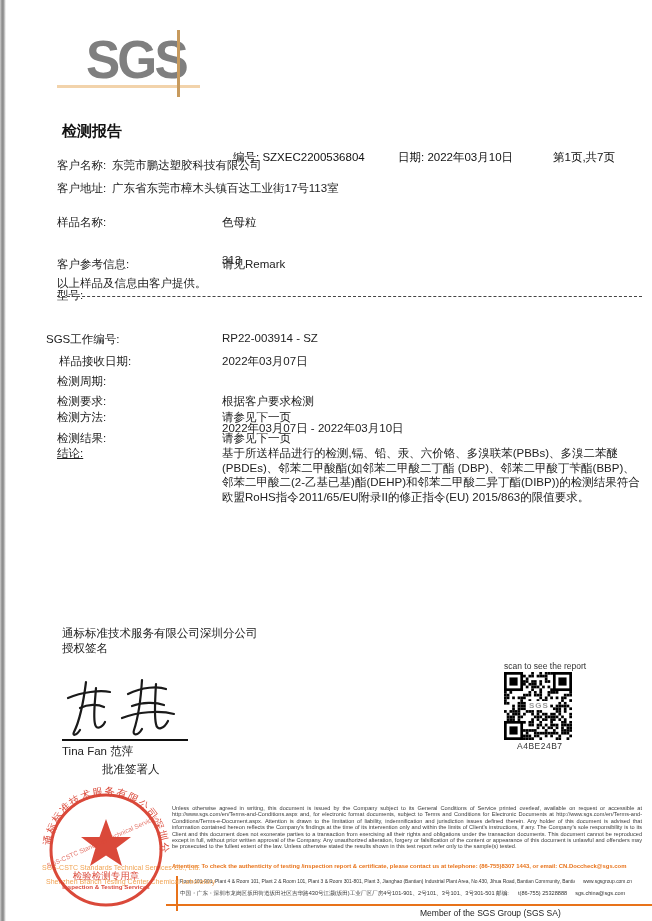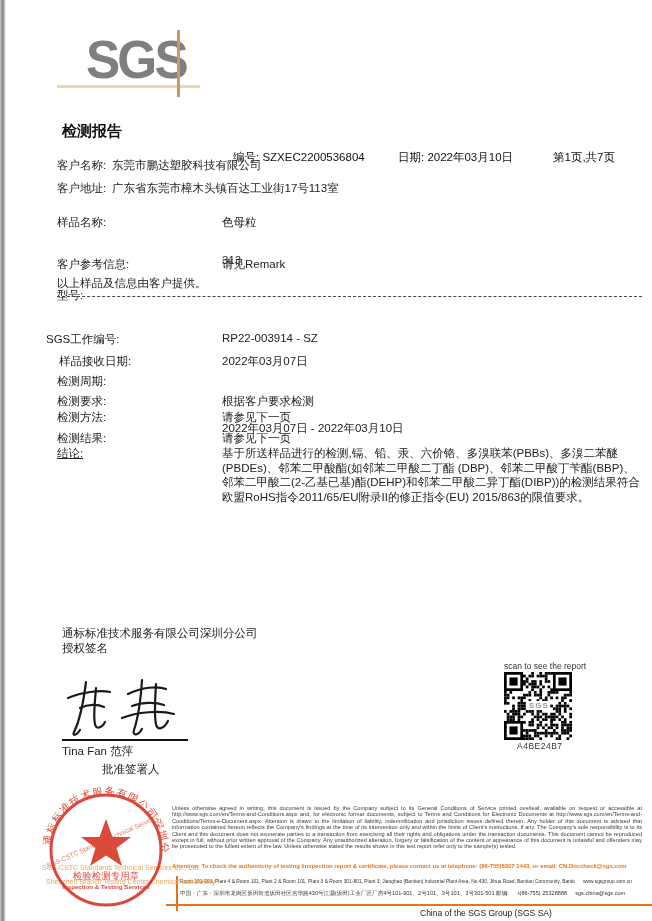--- a/index.html
+++ b/index.html
@@ -348,21 +348,21 @@
   <span>www.sgsgroup.com.cn</span>
 </div>
 <div class="abs addr-row addr-cn" style="left:180px;top:890px;width:466px;">
   <span style="overflow:hidden;max-width:330px;">中国・广东・深圳市龙岗区坂田街道坂田社区吉华路430号江灏(坂田)工业厂区厂房4号101-901、2号101、3号101、3号301-501 邮编: 518129</span>
   <span>t(86-755) 25328888</span>
   <span>sgs.china@sgs.com</span>
 </div>
 
 <div class="abs foot-orange-v" style="left:176px;top:876px;height:35px;"></div>
 <div class="abs foot-orange-h" style="left:166px;top:904px;width:486px;"></div>
-<div class="abs member" style="left:420px;top:908px;">China of the SGS Group (SGS SA)</div>
+<div class="abs member" style="left:420px;top:908px;">Member of the SGS Group (SGS SA)</div>
 
 <div class="abs lab-line" style="left:42px;top:864px;">SGS-CSTC Standards Technical Services Co., Ltd.</div>
 <div class="abs lab-line" style="left:46px;top:878px;">Shenzhen Branch Testing Center Chemical Laboratory</div>
 
 <svg class="abs stamp-svg" style="left:35px;top:779px;" width="142" height="142" viewBox="0 0 142 142">
   <defs>
     <path id="arcTop" d="M 16,71 A 55,55 0 1 1 126,71"></path>
     <path id="arcBot" d="M 26,71 A 45,45 0 0 0 116,71"></path>
   </defs>
   <g opacity="0.88">

